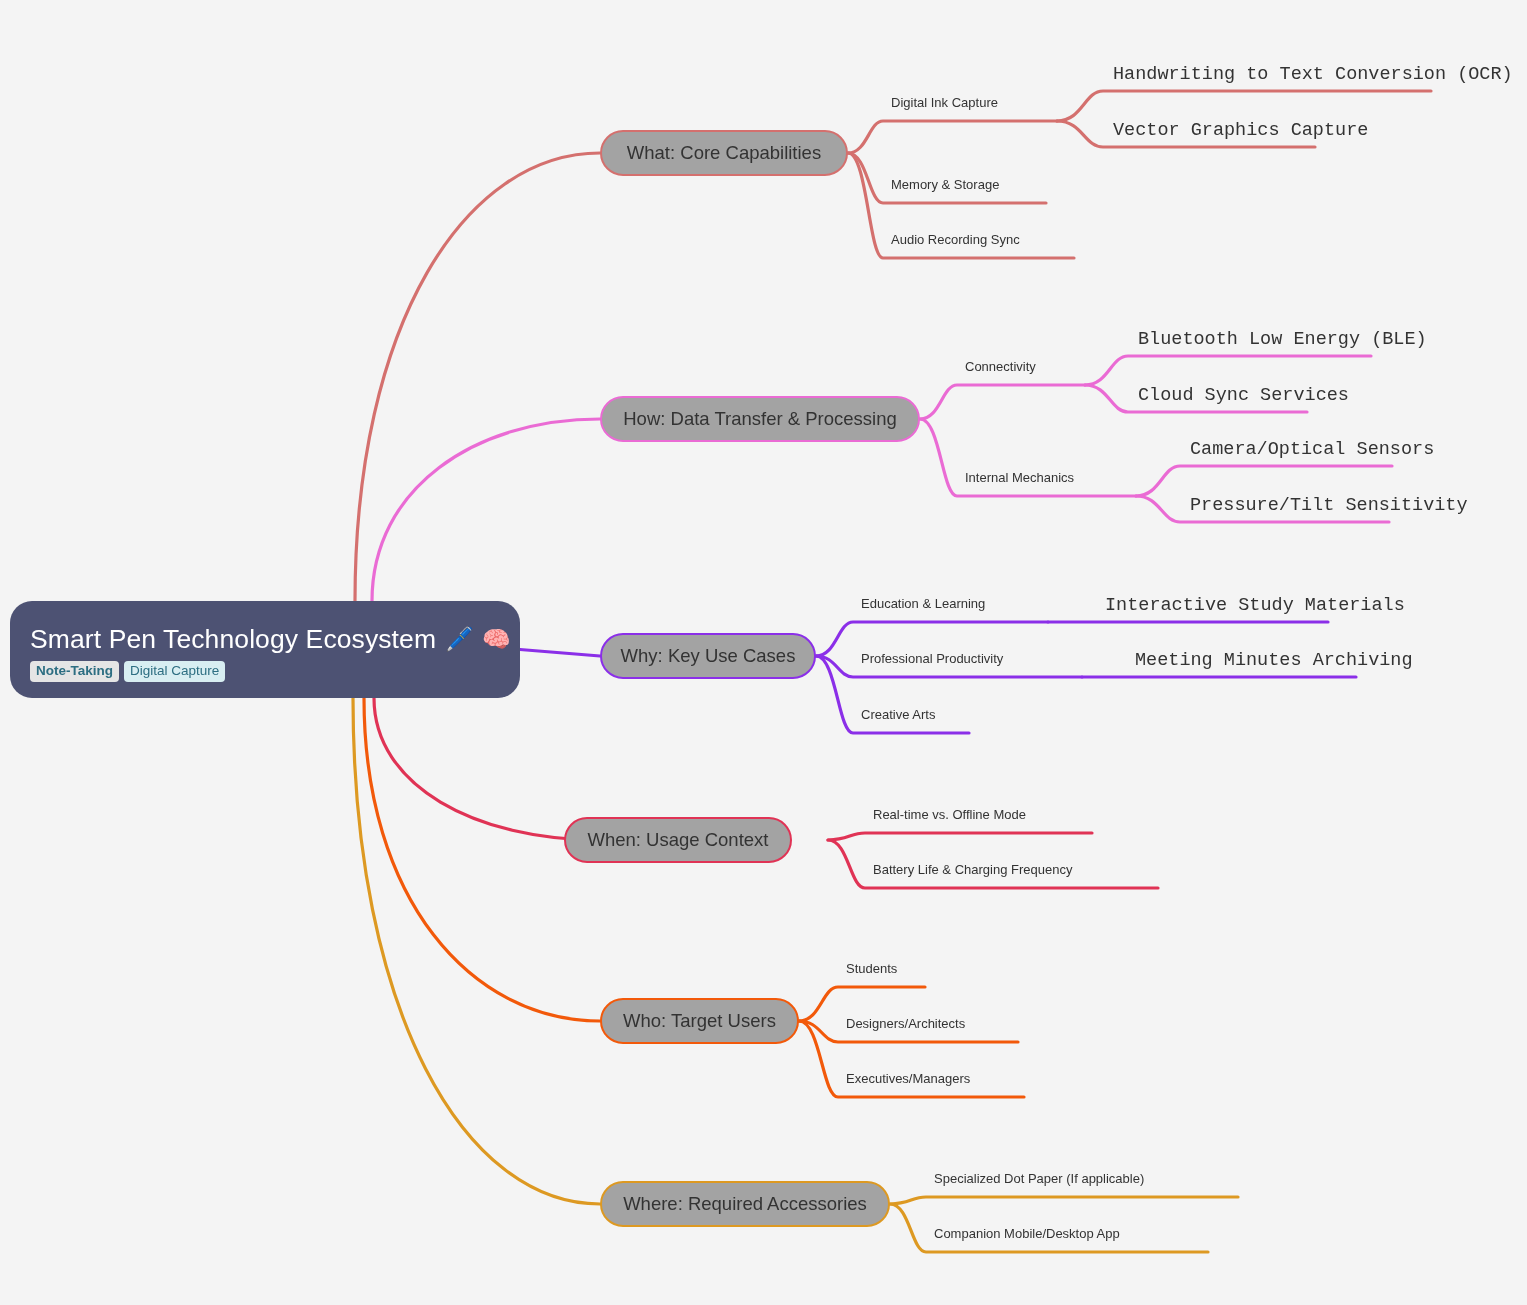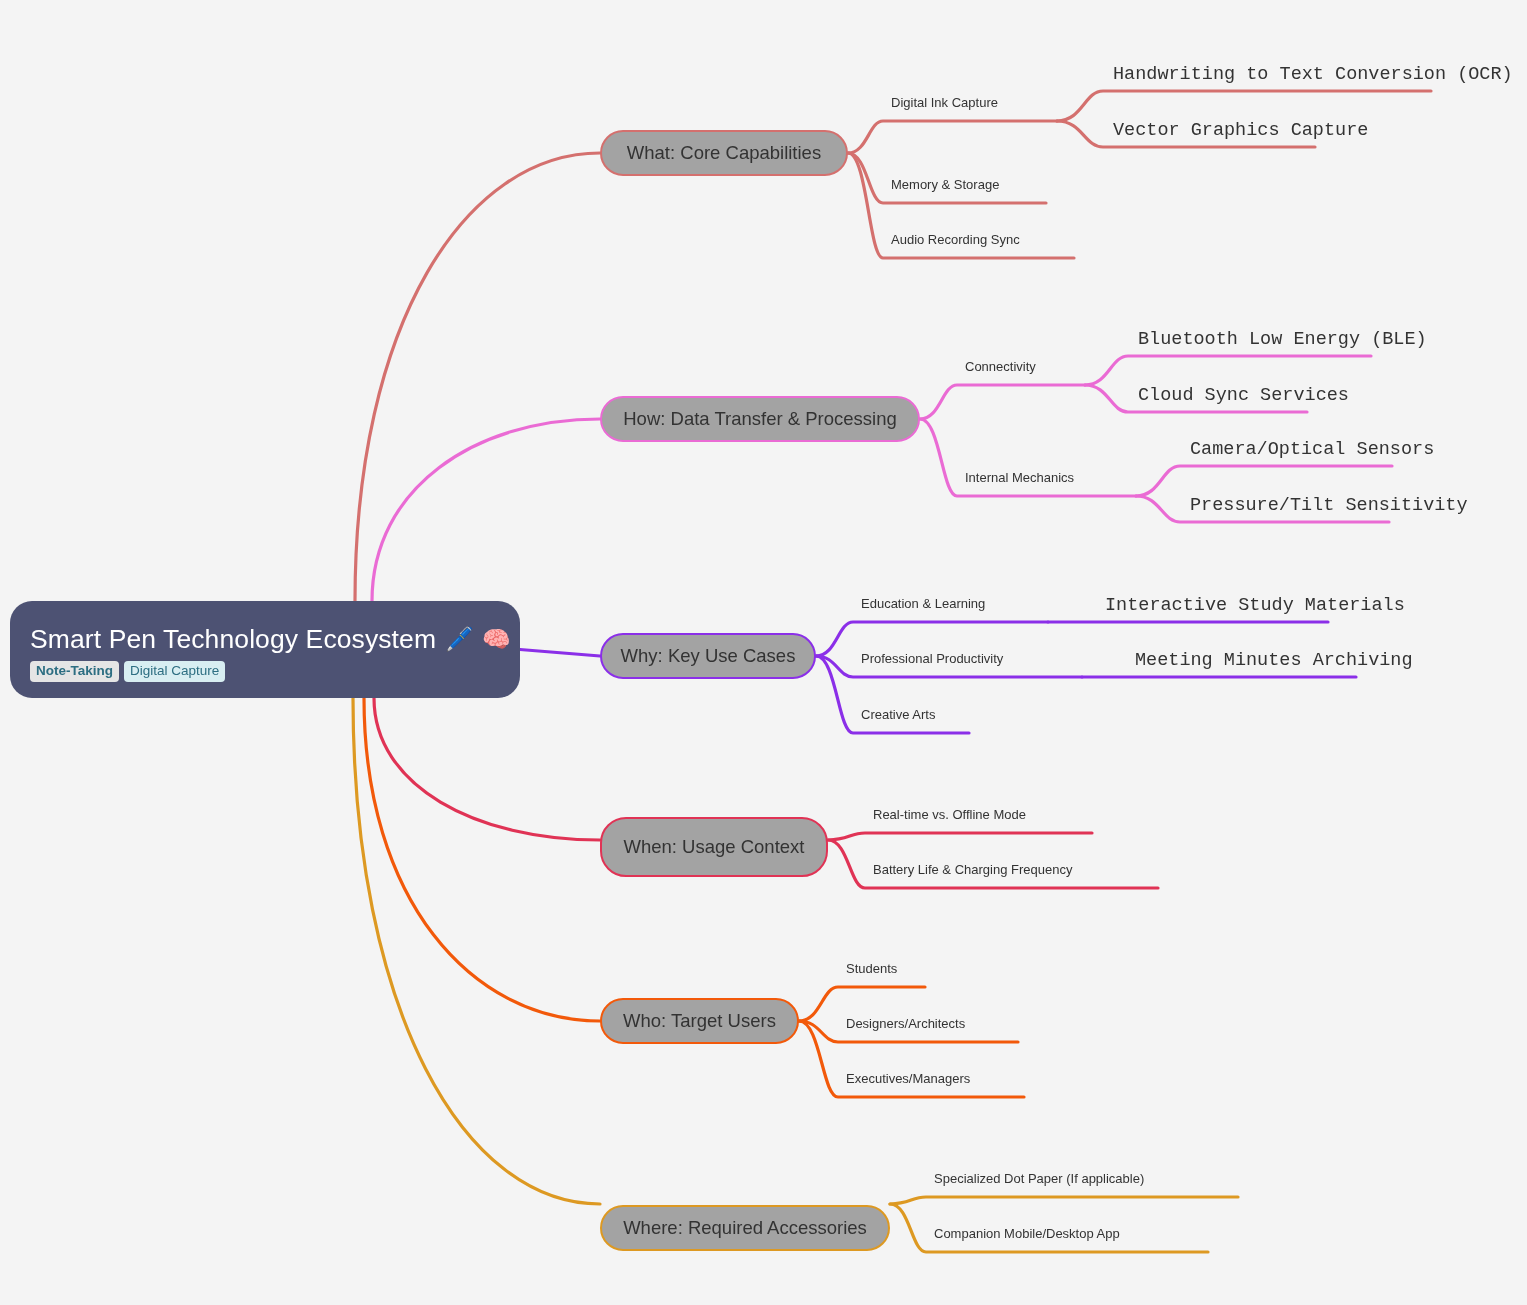--- a/index.html
+++ b/index.html
@@ -153,27 +153,27 @@
 
   <div class="l1-node" style="left: 600px; top: 130px; width: 248px; height: 46px; border-color: rgb(212, 112, 110);">
         <span class="l1-label">What: Core Capabilities</span>
       </div>
       <div class="l1-node" style="left: 600px; top: 396px; width: 320px; height: 46px; border-color: rgb(234, 107, 212);">
         <span class="l1-label">How: Data Transfer &amp; Processing</span>
       </div>
       <div class="l1-node" style="left: 600px; top: 633px; width: 216px; height: 46px; border-color: rgb(139, 47, 232);">
         <span class="l1-label">Why: Key Use Cases</span>
       </div>
-      <div class="l1-node" style="left: 600px; top: 817px; width: 228px; height: 60px; border-color: rgb(224, 51, 85);">
+      <div class="l1-node" style="left: 564px; top: 817px; width: 228px; height: 46px; border-color: rgb(224, 51, 85);">
         <span class="l1-label">When: Usage Context</span>
       </div>
       <div class="l1-node" style="left: 600px; top: 998px; width: 199px; height: 46px; border-color: rgb(242, 89, 10);">
         <span class="l1-label">Who: Target Users</span>
       </div>
-      <div class="l1-node" style="left: 600px; top: 1181px; width: 290px; height: 46px; border-color: rgb(221, 153, 34); margin-top: 24px;">
+      <div class="l1-node" style="left: 600px; top: 1181px; width: 290px; height: 46px; border-color: rgb(221, 153, 34);">
         <span class="l1-label">Where: Required Accessories</span>
       </div>
       <div class="leaf-node l2" style="left: 891px; top: 96px;">Digital Ink Capture</div>
       <div class="leaf-node l2" style="left: 891px; top: 178px;">Memory &amp; Storage</div>
       <div class="leaf-node l2" style="left: 891px; top: 233px;">Audio Recording Sync</div>
       <div class="leaf-node l2" style="left: 965px; top: 360px;">Connectivity</div>
       <div class="leaf-node l2" style="left: 965px; top: 471px;">Internal Mechanics</div>
       <div class="leaf-node l2" style="left: 861px; top: 597px;">Education &amp; Learning</div>
       <div class="leaf-node l2" style="left: 861px; top: 652px;">Professional Productivity</div>
       <div class="leaf-node l2" style="left: 861px; top: 708px;">Creative Arts</div>

